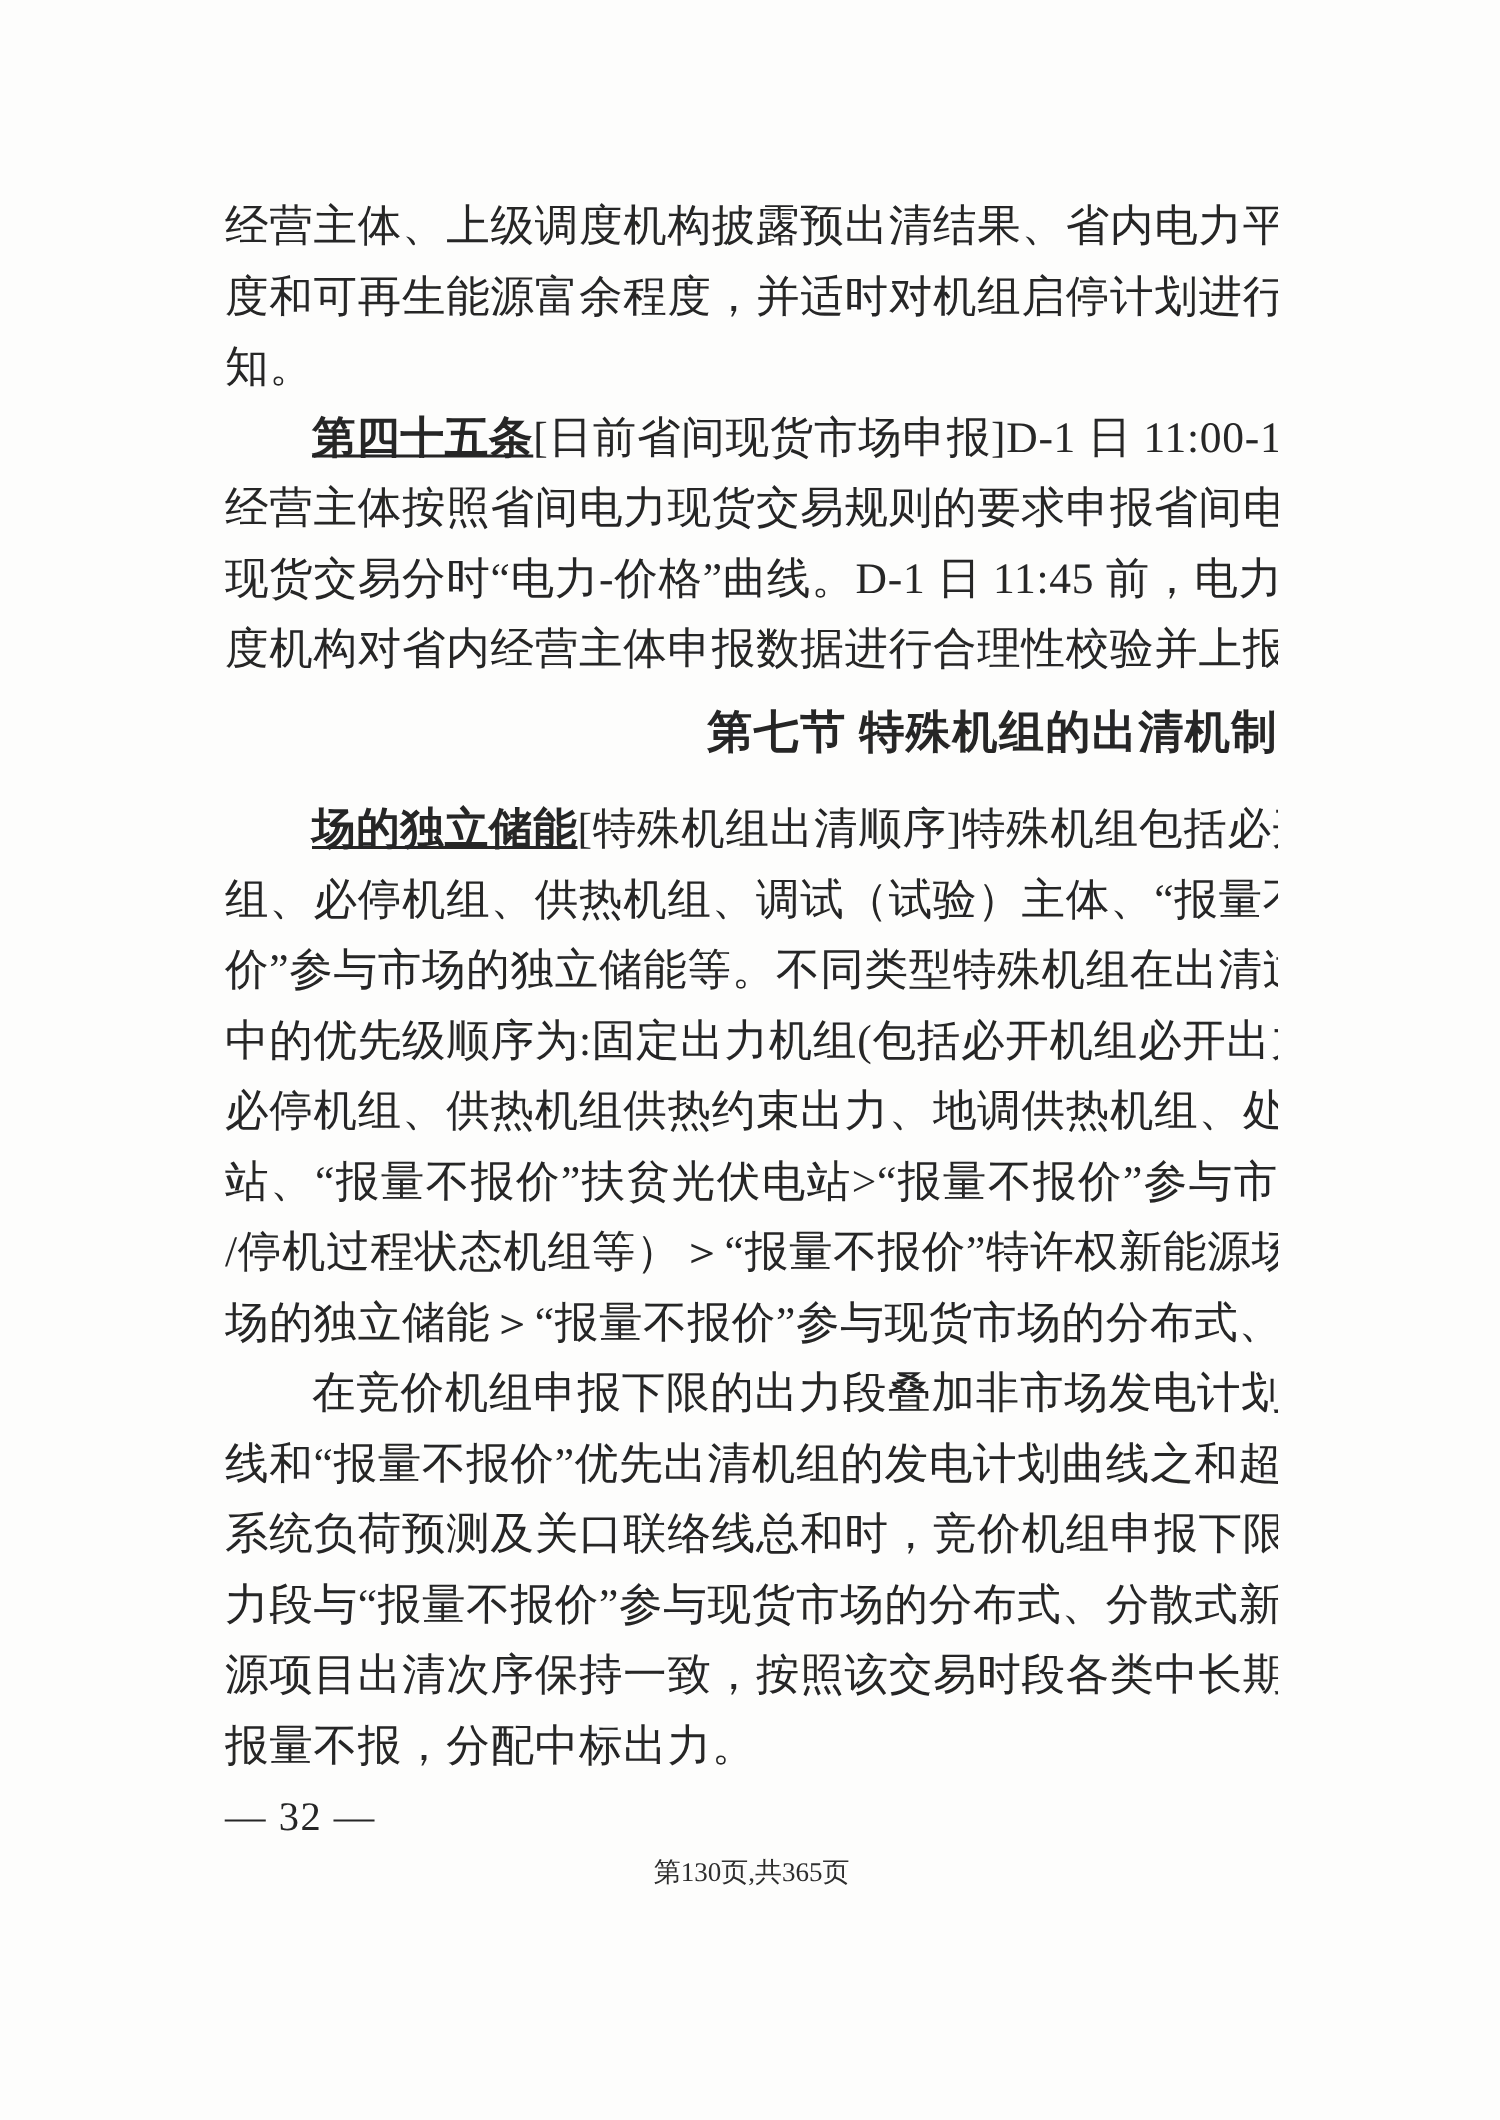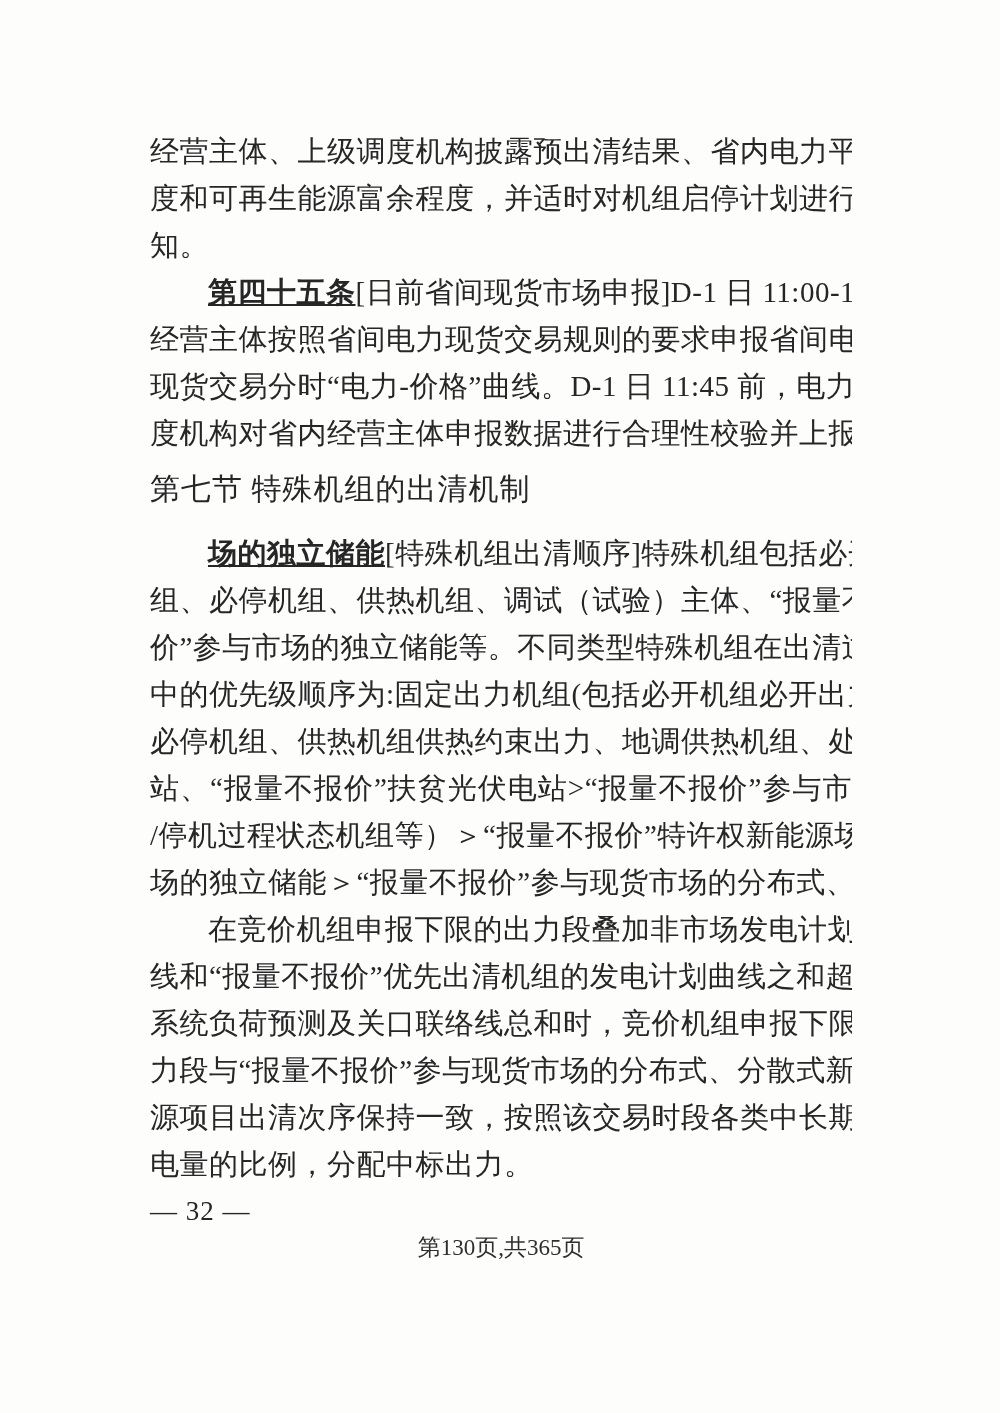--- a/index.html
+++ b/index.html
@@ -38,32 +38,32 @@
   }
   .lead-bold {
     font-weight: 700;
     text-decoration: underline;
   }
   .section-heading {
     font-size: 30px;
     line-height: 47px;
     height: 47px;
     margin: 8px 0 18px 0;
-    text-align: left;
-    font-weight: 400;
+    text-align: right;
+    font-weight: 700;
     letter-spacing: 1px;
   }
   .footer-page-num {
     font-size: 27px;
     line-height: 46px;
     height: 46px;
     letter-spacing: 1px;
   }
   .footer-page-info {
-    font-size: 23px;
+    font-size: 18px;
     line-height: 28px;
     text-align: center;
     color: #2e2e2e;
   }
 </style>
 </head>
 <body>
 
 <div class="page">
   <div class="text-block">
@@ -97,20 +97,20 @@
       <div class="line">/停机过程状态机组等）＞“报量不报价”特许权新能源场</div>
       <div class="line">场的独立储能＞“报量不报价”参与现货市场的分布式、分</div>
     </div>
 
     <div>
       <div class="line indent">在竞价机组申报下限的出力段叠加非市场发电计划曲</div>
       <div class="line">线和“报量不报价”优先出清机组的发电计划曲线之和超出</div>
       <div class="line">系统负荷预测及关口联络线总和时，竞价机组申报下限的出</div>
       <div class="line">力段与“报量不报价”参与现货市场的分布式、分散式新能</div>
       <div class="line">源项目出清次序保持一致，按照该交易时段各类中长期合约</div>
-      <div class="line last">电量的比例，分配中标出力。</div>
+      <div class="line last">报量不报，分配中标出力。</div>
     </div>
 
     <div class="footer-page-num">— 32 —</div>
     <div class="footer-page-info">第130页,共365页</div>
 
   </div>
 </div>
 
 </body></html>

